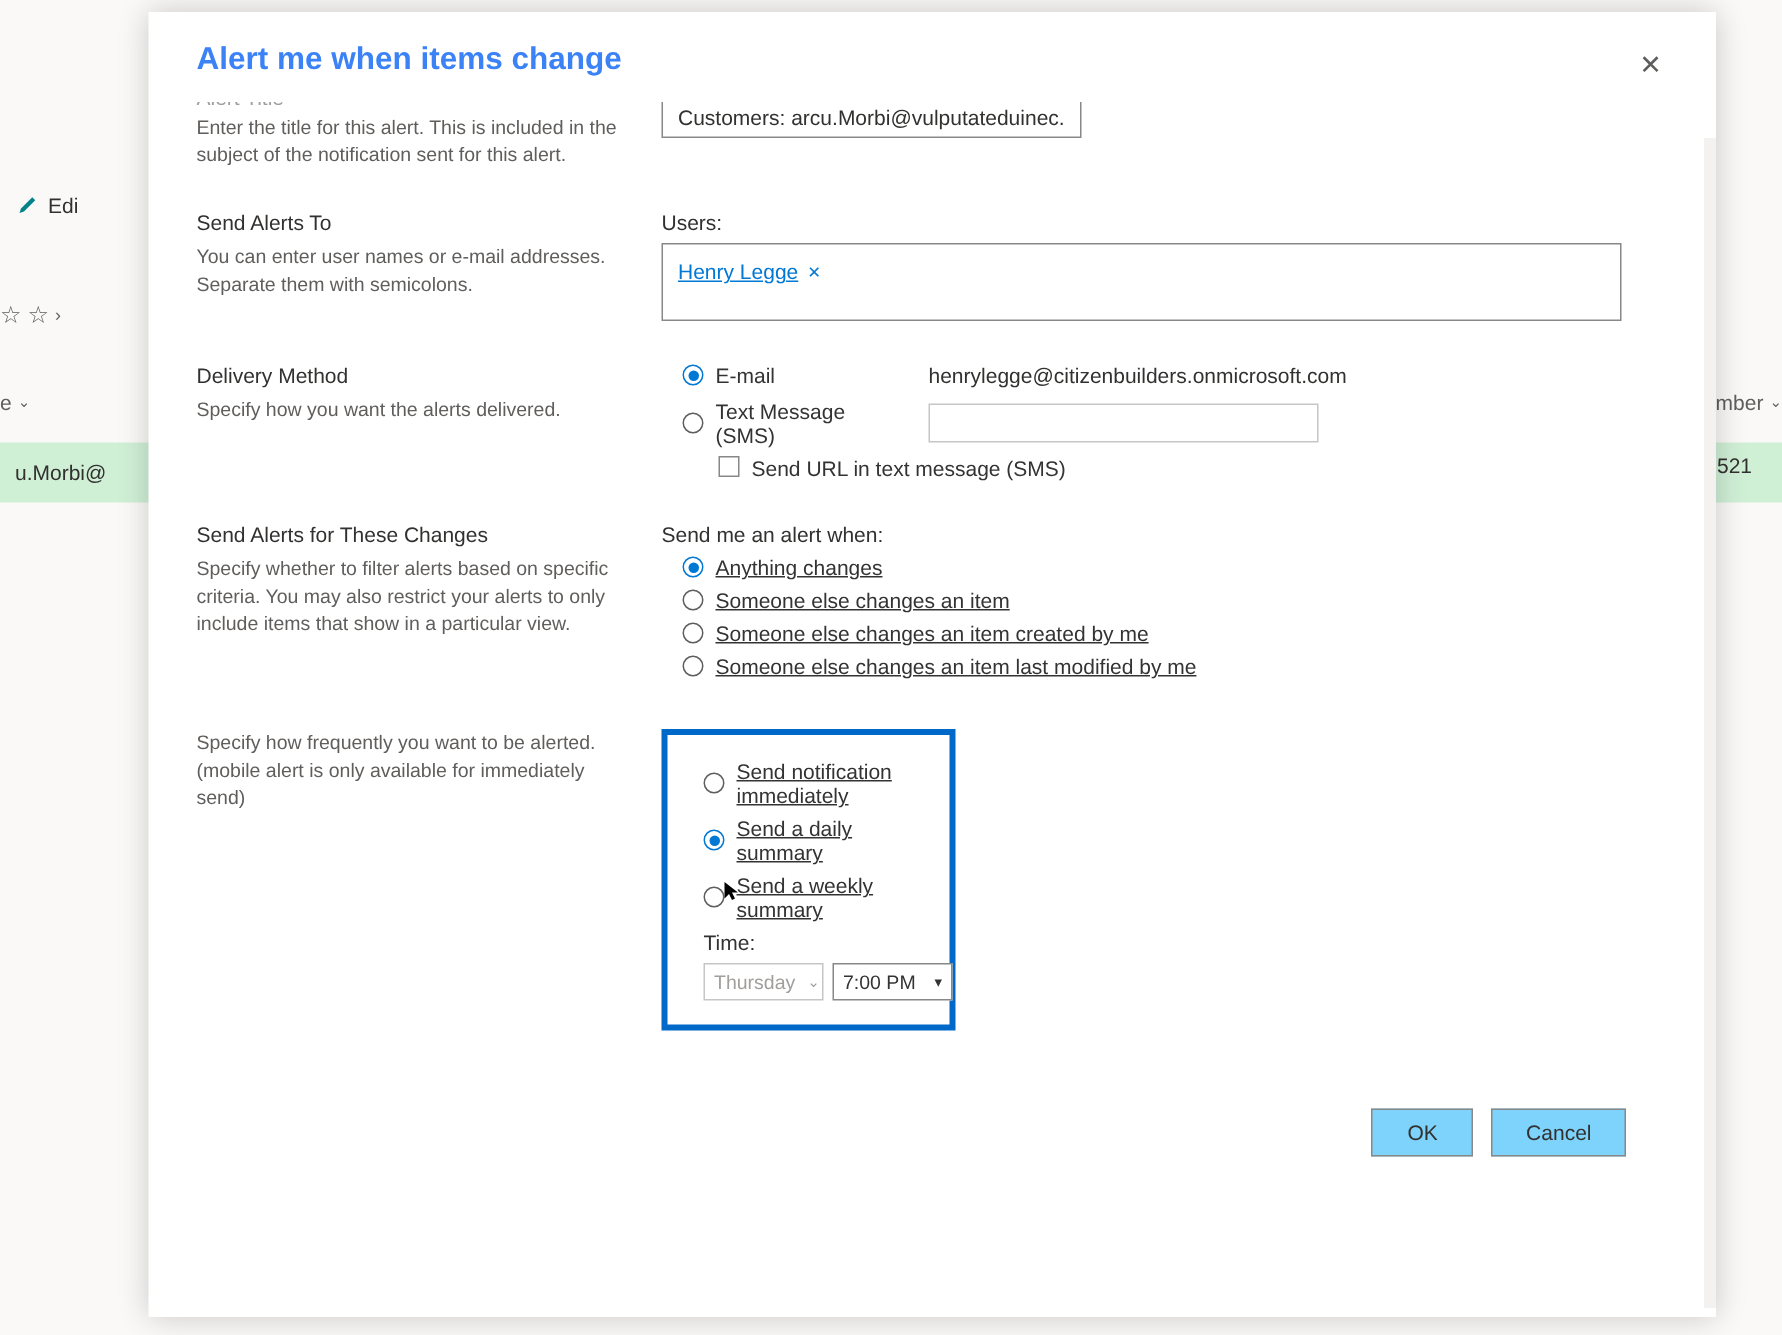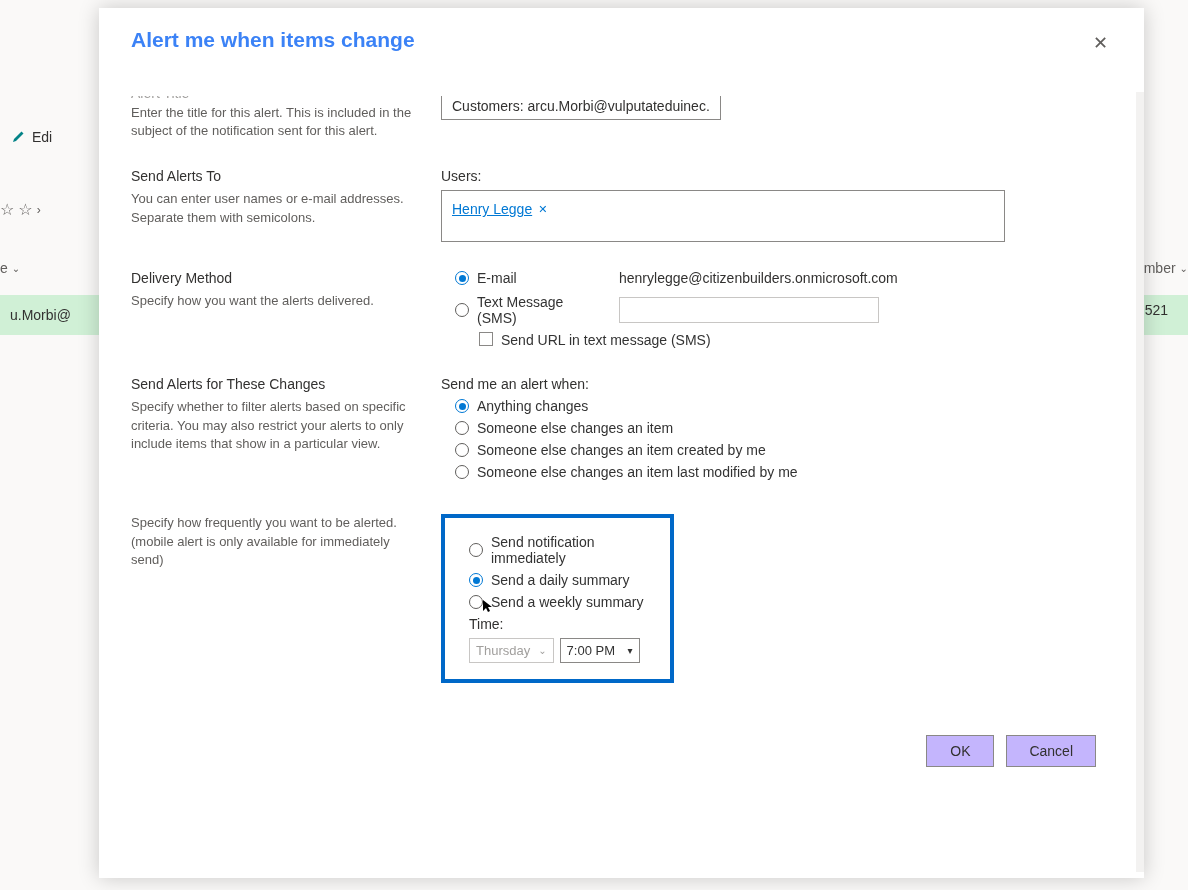--- a/index.html
+++ b/index.html
@@ -157,23 +157,22 @@
       color: #605e5c;
       cursor: pointer;
       background: none;
       border: none;
       padding: 4px;
     }
     
     .modal-body {
       flex: 1;
       overflow-y: auto;
-      padding: 0 16px 8px 32px;
+      padding: 0 28px 8px 32px;
       position: relative;
-      margin-top: 28px;
     }
     
     .scrollbar-indicator {
       position: absolute;
       right: 0;
       top: 84px;
       width: 8px;
       height: 780px;
       background: #f3f2f1;
     }
@@ -225,21 +224,21 @@
     .field-label {
       font-size: 14px;
       color: #323130;
       margin-bottom: 6px;
     }
     
     .users-box {
       border: 1px solid #8a8886;
       padding: 10px;
       min-height: 52px;
-      width: 564px;
+      width: 640px;
     }
     
     .user-chip {
       display: inline-flex;
       align-items: center;
       gap: 6px;
       font-size: 14px;
     }
     
     .user-name {
@@ -251,20 +250,21 @@
       color: #0078d4;
       font-size: 11px;
       cursor: pointer;
     }
     
     .radio-row {
       display: flex;
       align-items: center;
       gap: 8px;
       margin-bottom: 6px;
+      text-decoration: underline;
     }
     
     .radio {
       width: 14px;
       height: 14px;
       border: 1.5px solid #605e5c;
       border-radius: 50%;
       display: inline-flex;
       align-items: center;
       justify-content: center;
@@ -322,21 +322,21 @@
       display: flex;
       align-items: flex-start;
       gap: 8px;
       margin-top: 6px;
       margin-left: 38px;
     }
     
     .highlight-box {
       border: 4px solid #0068c8;
       padding: 16px 16px 16px 24px;
-      width: 233px;
+      width: 196px;
     }
     
     .time-label {
       font-size: 14px;
       color: #323130;
       margin-top: 6px;
       margin-bottom: 6px;
     }
     
     .select-row {
@@ -368,21 +368,21 @@
     .modal-footer {
       padding: 24px 32px 32px;
       display: flex;
       justify-content: flex-end;
       gap: 12px;
     }
     
     .btn {
       padding: 7px 22px;
       border: 1px solid #8a8886;
-      background: #c4b5fd;
+      background: #7dd3fc;
       font-size: 14px;
       color: #323130;
       cursor: pointer;
       min-width: 68px;
     }
     
     .cursor-pointer {
       position: absolute;
       width: 16px;
       height: 16px;

